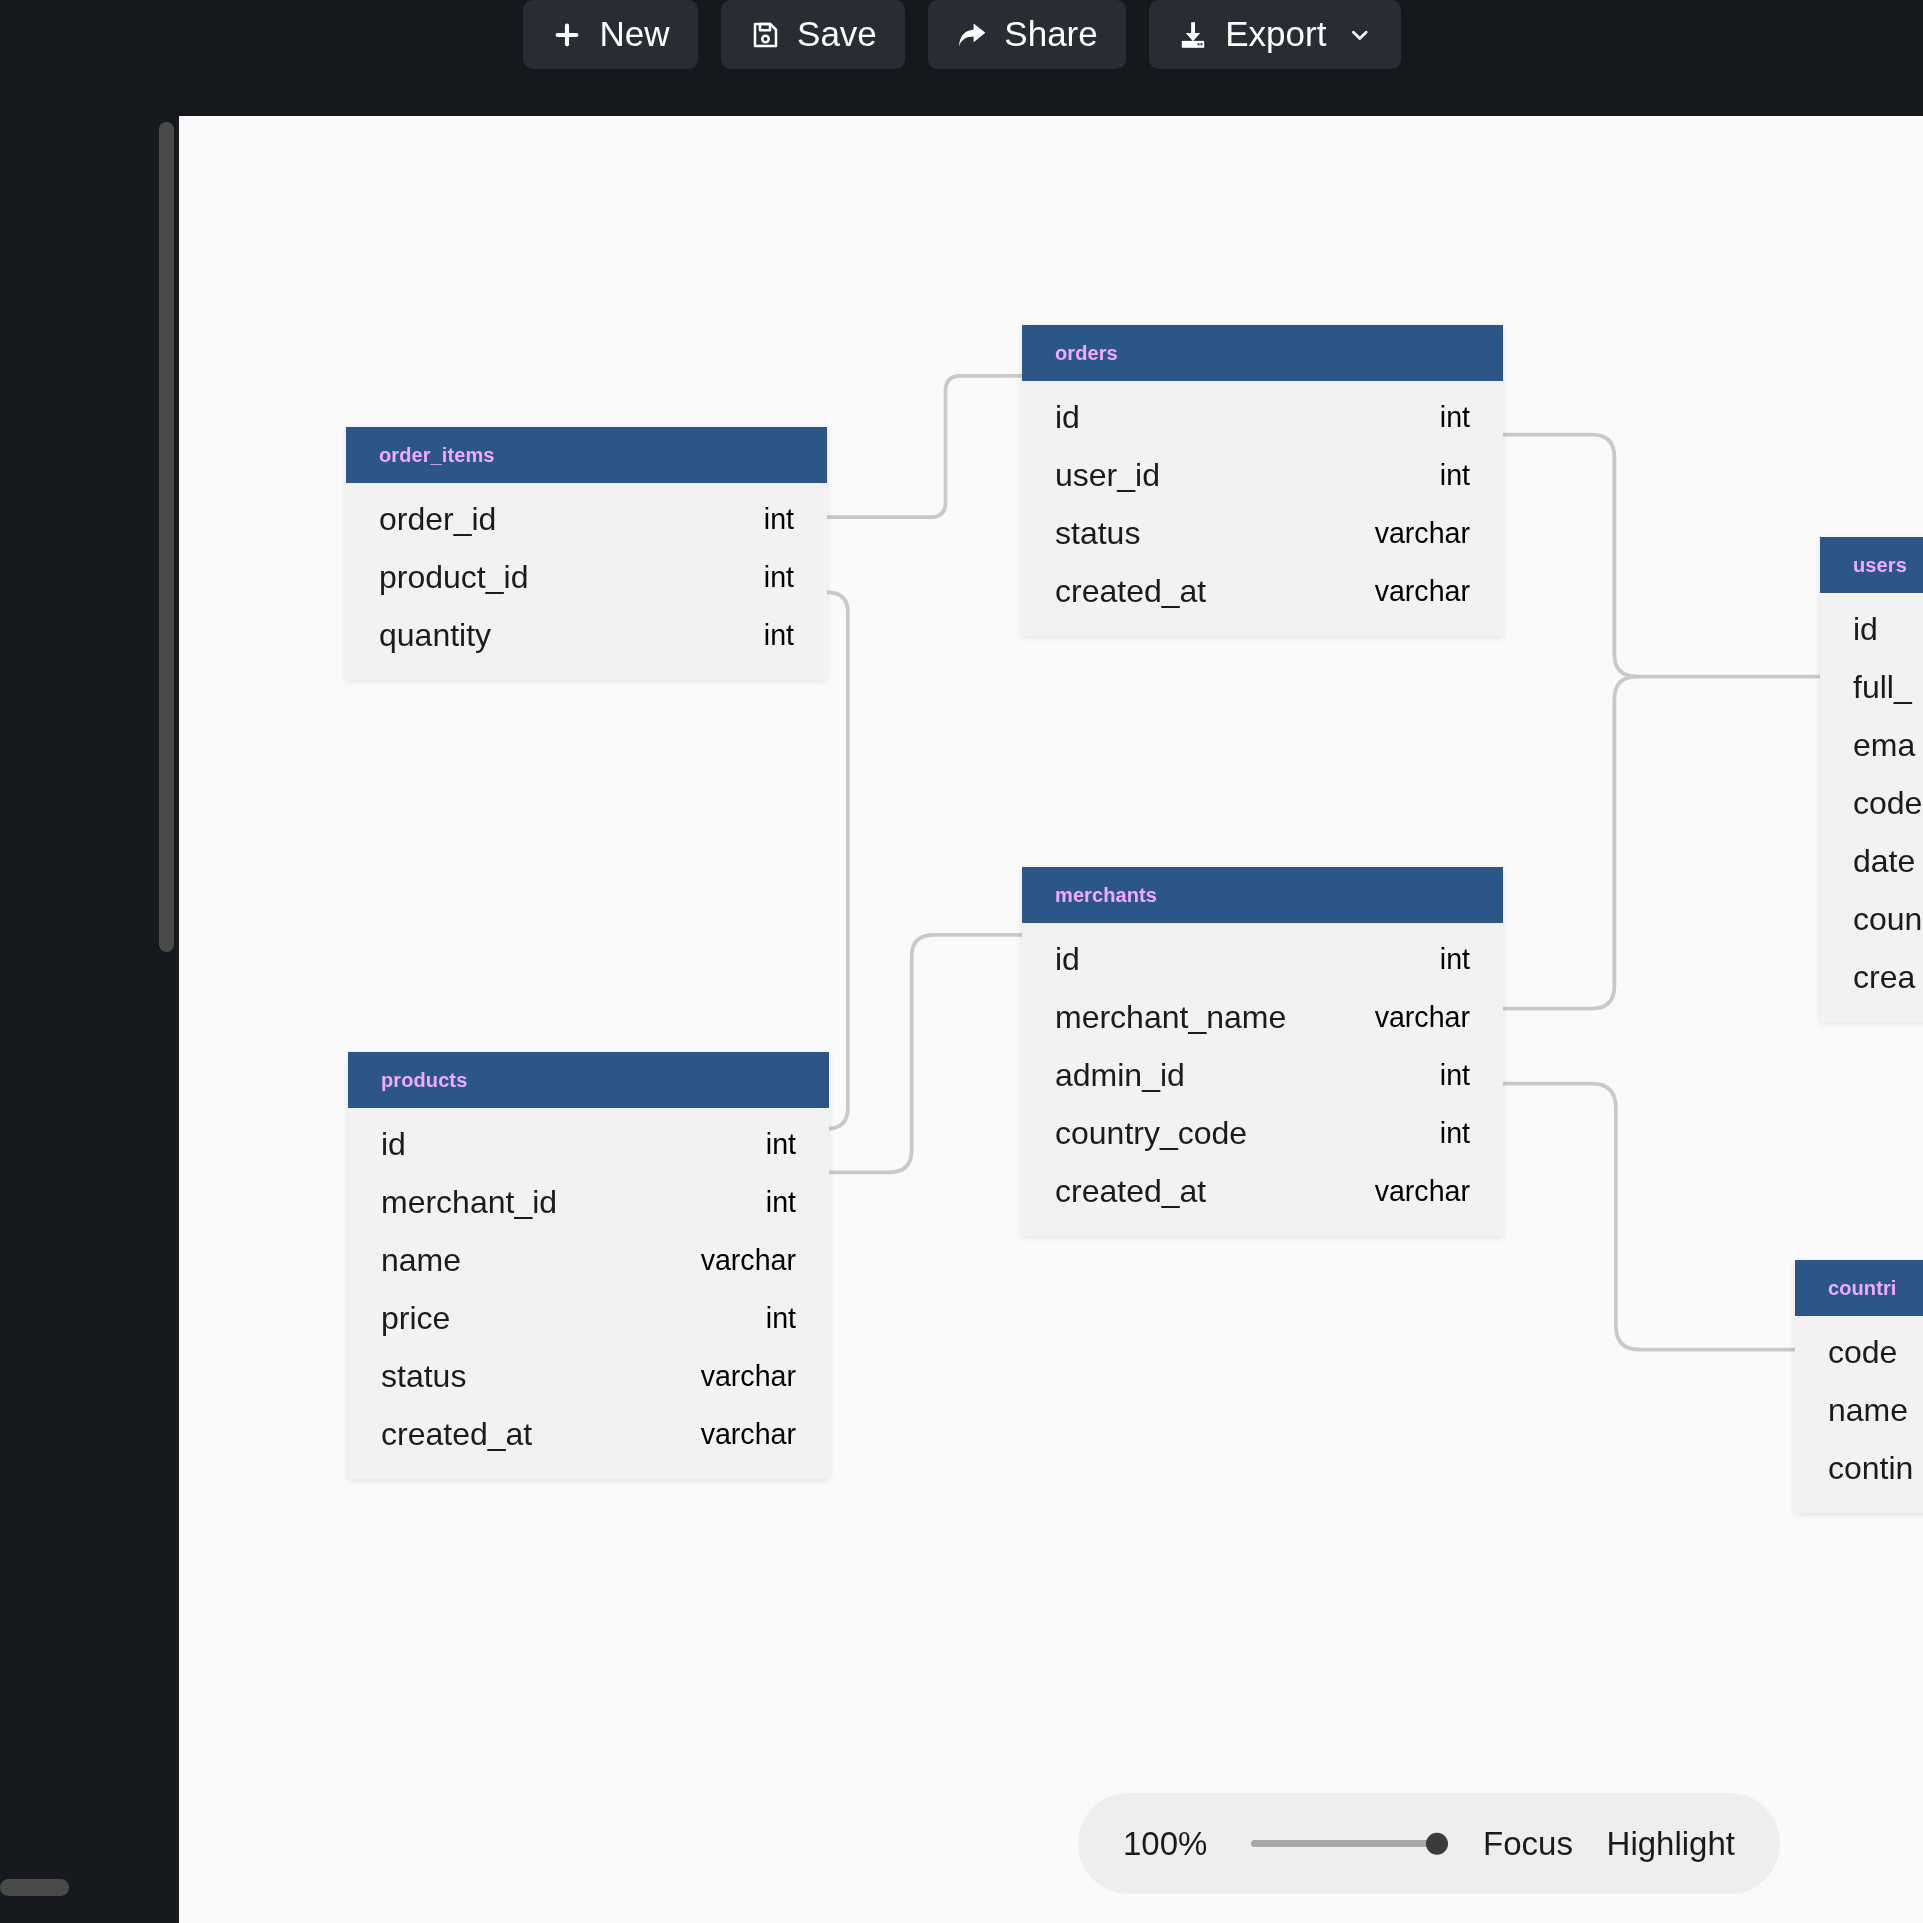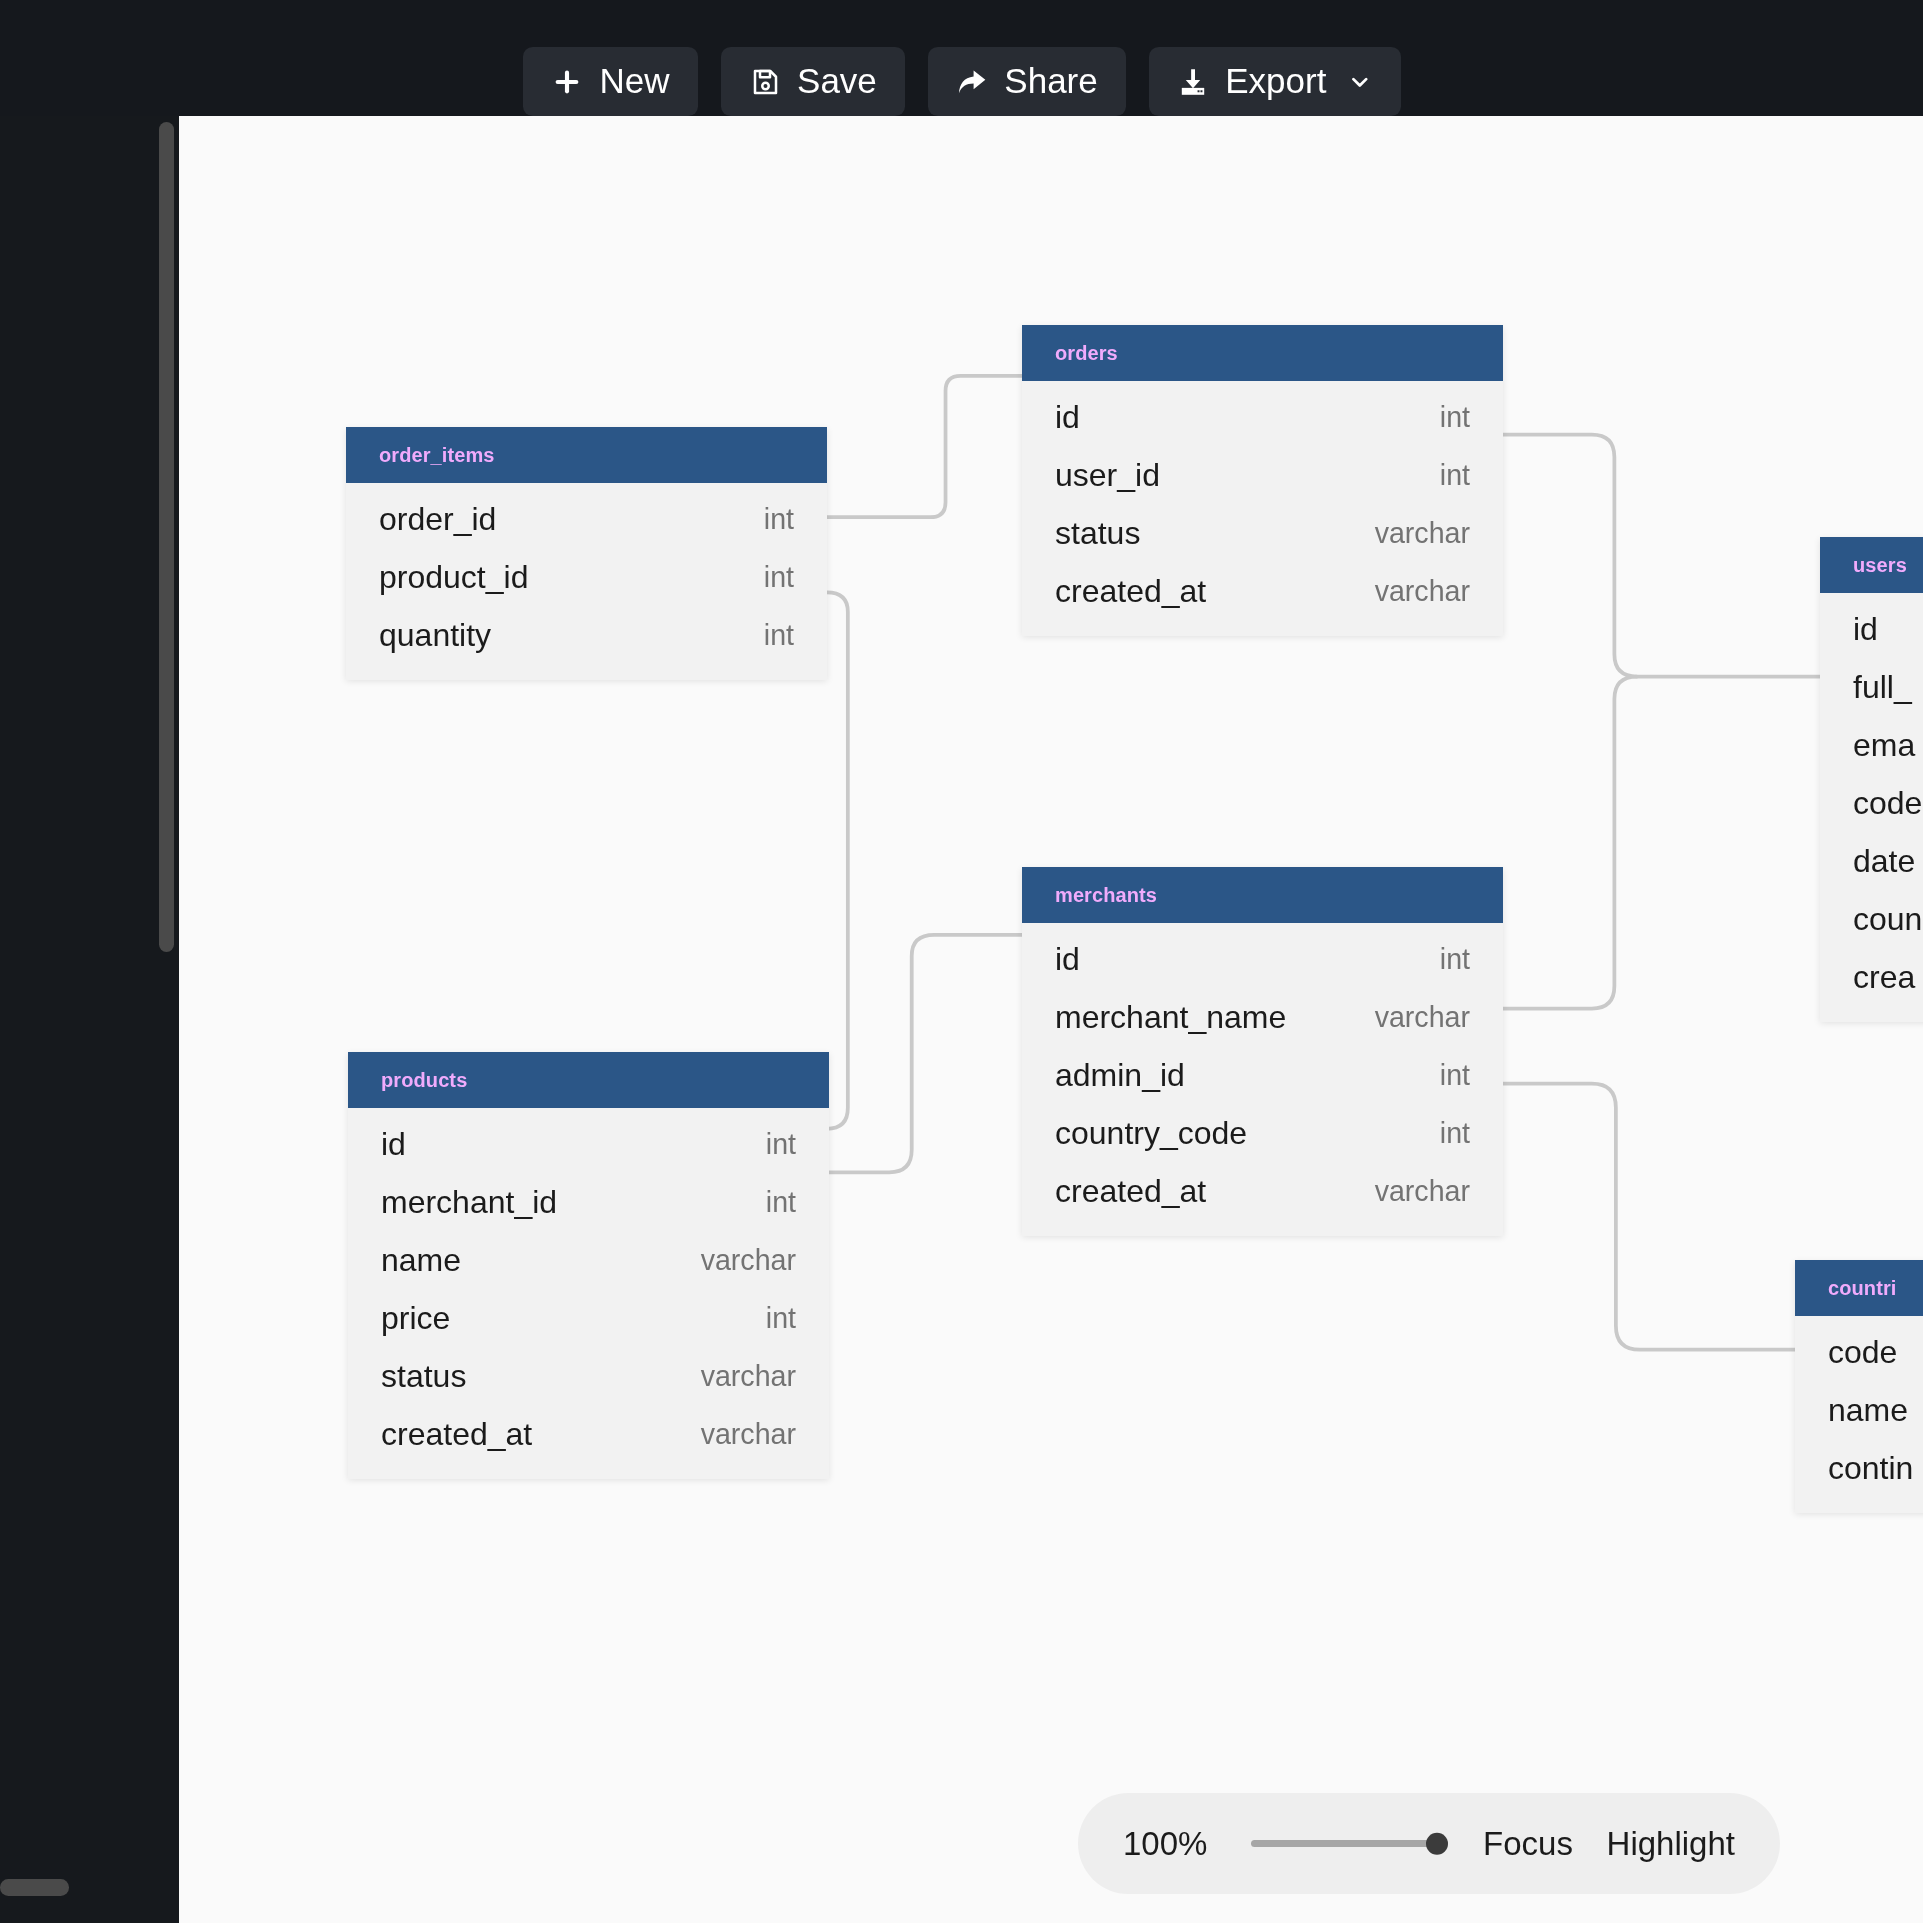--- a/index.html
+++ b/index.html
@@ -9,21 +9,21 @@
     background: #16191d;
     font-family: "Liberation Sans", sans-serif;
   }
   #app { position: relative; width: 1924px; height: 1924px; background: #16191d; }
 
   
   #toolbar {
     position: absolute; left: 0; top: 0;
     width: 1924px; height: 116px;
     background: #15181d;
-    display: flex; align-items: flex-end; justify-content: center;
+    display: flex; align-items: flex-start; justify-content: center;
     gap: 23px;
     z-index: 40;
   }
   .tb-btn {
     display: flex; align-items: center; gap: 16.5px;
     height: 69px; padding: 0 28px;
     background: #282c33;
     border: none; border-radius: 9.8px;
     color: #ffffff;
     font-family: "Liberation Sans", sans-serif;
@@ -56,21 +56,21 @@
     letter-spacing: 0.1px;
     white-space: nowrap;
   }
   .tbl-body { background: #f2f2f2; padding: 7.5px 0 15px 0; }
   .fld {
     display: flex; align-items: center; justify-content: space-between;
     padding: 10.5px 33px 10.5px 33px;
     white-space: nowrap;
   }
   .fld-name { color: #1b1b1b; font-size: 32px; font-weight: 400; }
-  .fld-type { color: #737373; font-size: 28.6px; font-weight: 400; margin-left: 36px; }
+  .fld-type { color: #000000; font-size: 28.6px; font-weight: 400; margin-left: 36px; }
 
   
   #tbl-order_items { left: 167px; top: 311px;  width: 481px; }
   #tbl-orders      { left: 843px; top: 209px; width: 481px; }
   #tbl-merchants   { left: 843px; top: 751px; width: 481px; }
   #tbl-products    { left: 169px; top: 936px; width: 481px; }
   #tbl-users       { left: 1641px; top: 421px; width: 481px; }
   #tbl-countries   { left: 1616px; top: 1144px; width: 481px; }
 
   

